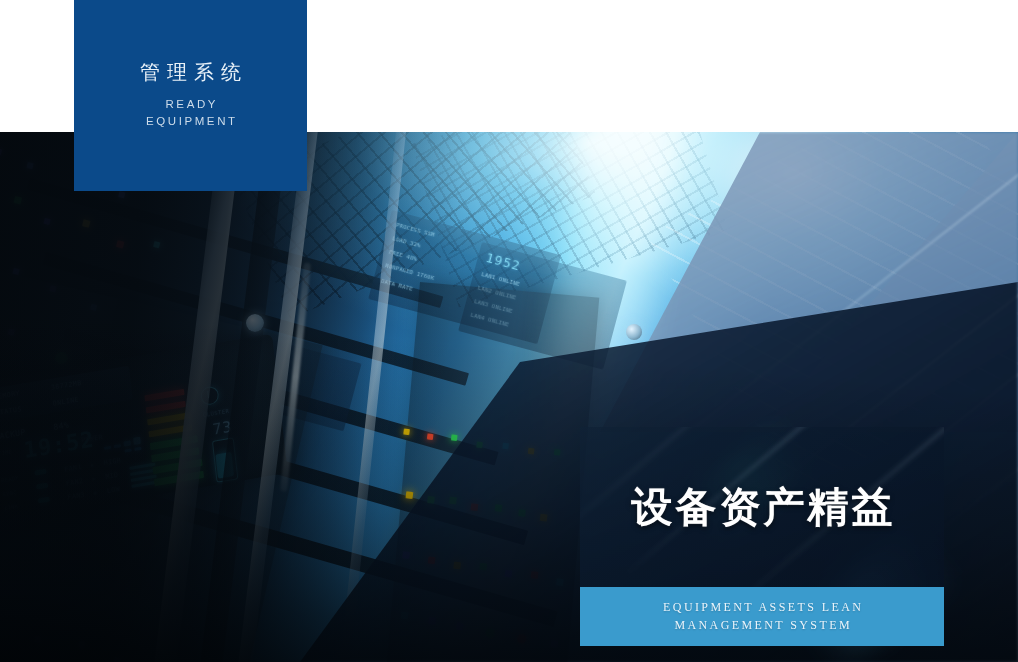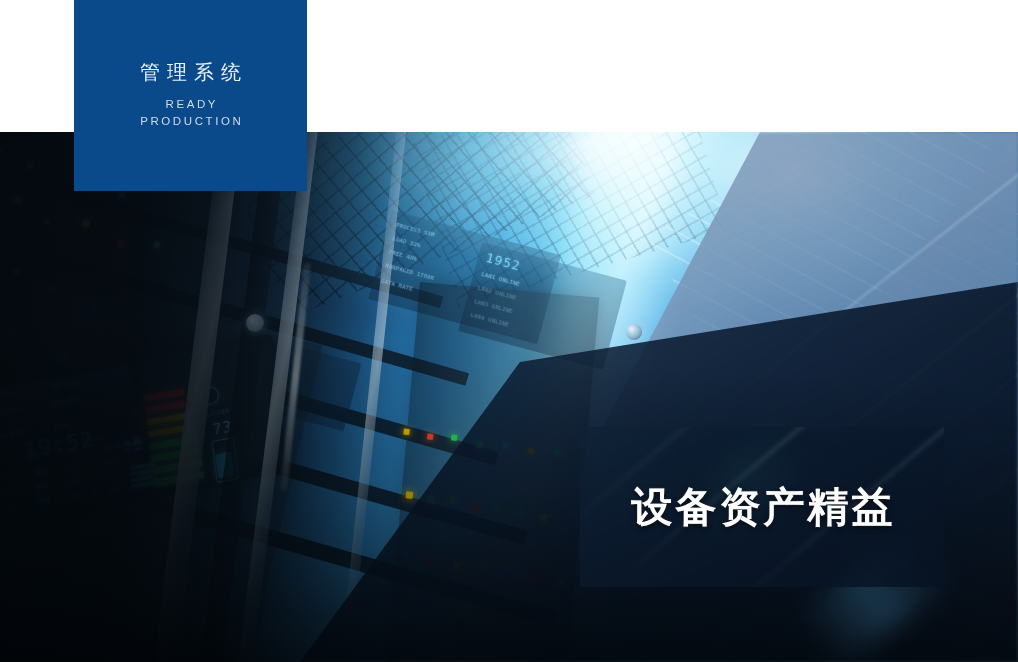--- a/index.html
+++ b/index.html
@@ -512,26 +512,30 @@
                 filter:blur(9px);mix-blend-mode:screen;"></div>
     <div style="position:absolute;left:800px;top:430px;width:150px;height:70px;transform:rotate(-38deg);
                 background:linear-gradient(90deg,rgba(60,150,220,0),rgba(90,190,250,.22),rgba(60,150,220,0));
                 filter:blur(11px);mix-blend-mode:screen;"></div>
   </div>
 
   <div id="leanbox">
     <div class="cn">管理系统</div>
     <div class="en">
       <div>READY</div>
-      <div>PRODUCTION</div>
+      <div>EQUIPMENT</div>
     </div>
   </div>
 
   <div id="titleblock">
     <div id="titledark">
       <div class="tstreak" style="left:40px;top:150px;"></div>
       <div class="tstreak" style="left:150px;top:180px;opacity:.7;"></div>
       <div class="tstreak" style="left:-40px;top:120px;opacity:.5;"></div>
       <div class="cn-line">设备资产精益</div>
     </div>
+    <div id="titlecyan">
+      <div class="en">EQUIPMENT  ASSETS  LEAN</div>
+      <div class="en">MANAGEMENT  SYSTEM</div>
+    </div>
   </div>
 
 </div>
 
 </body></html>

